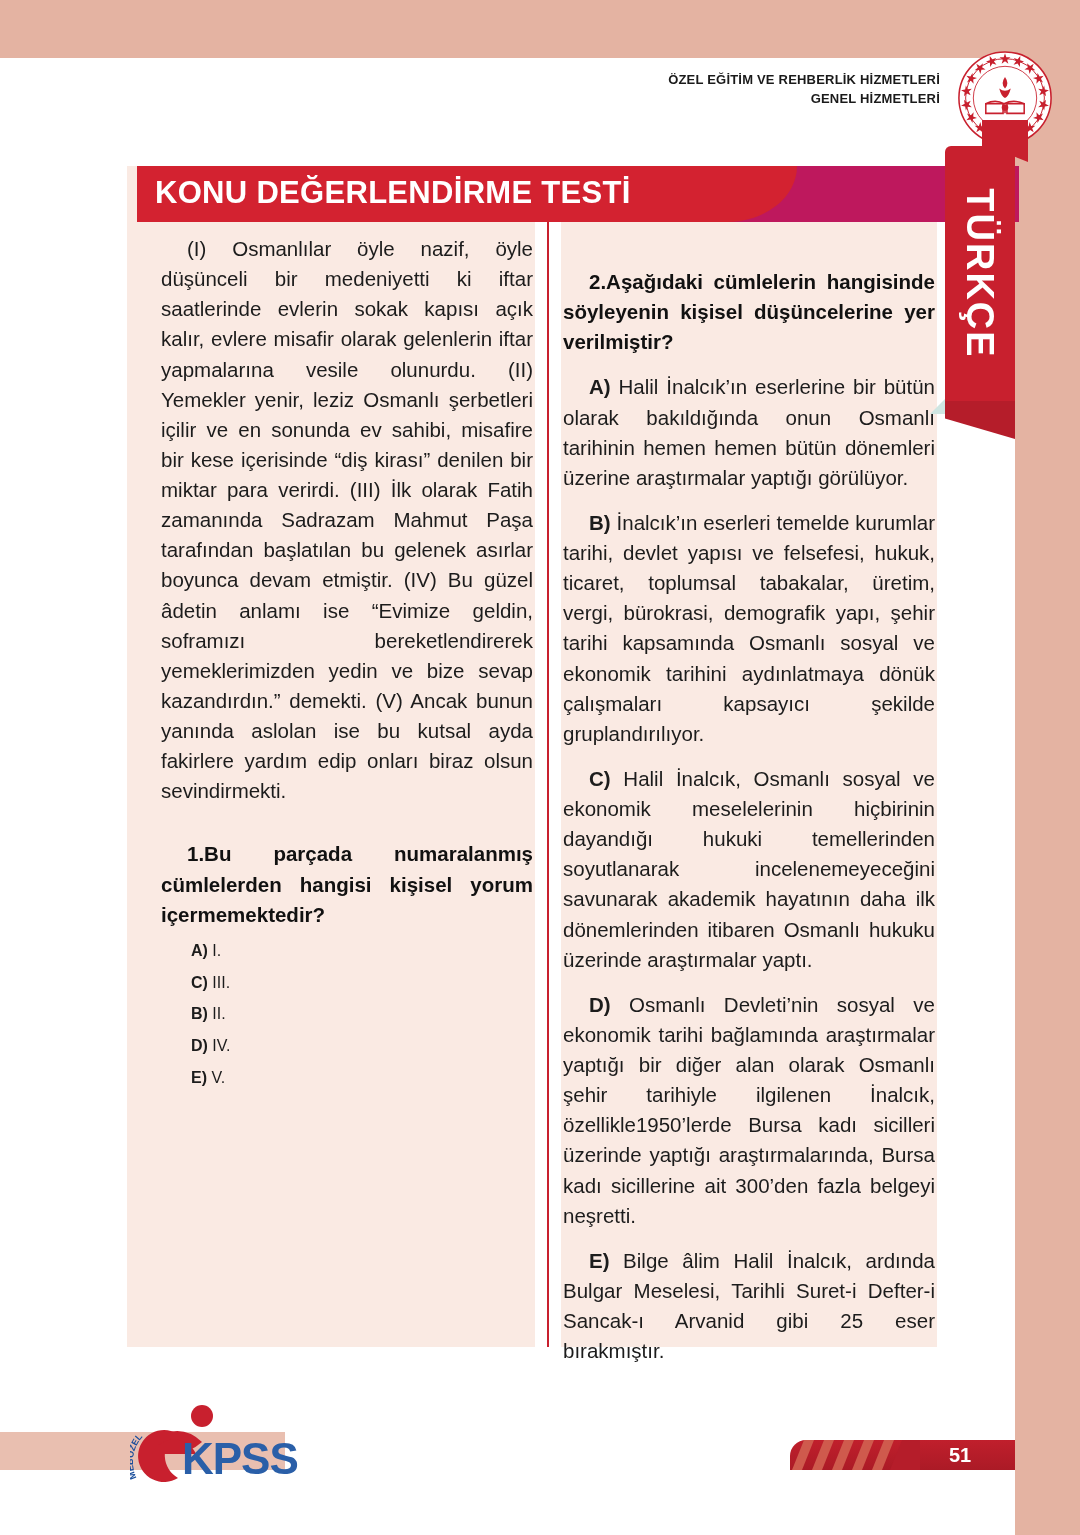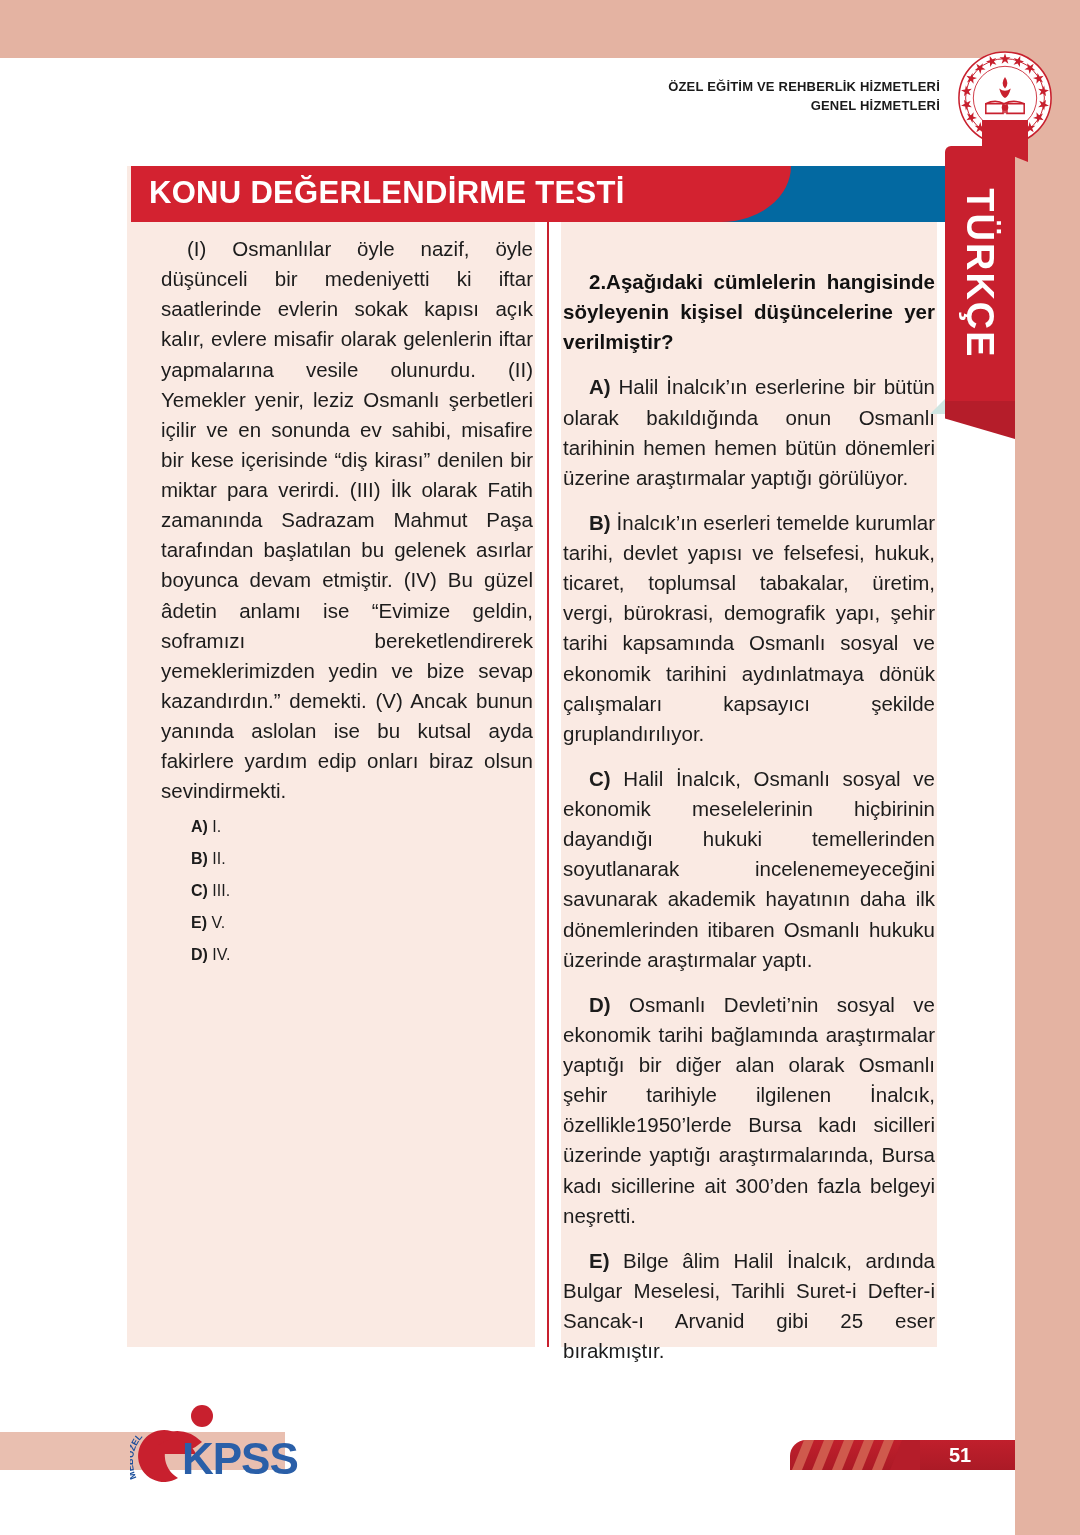--- a/index.html
+++ b/index.html
@@ -25,21 +25,21 @@
   .frame-right {
     position: absolute;
     left: 1015px; top: 0;
     width: 65px; height: 1535px;
     background: #e4b3a2;
   }
 
   
   .meb-block {
     position: absolute;
-    left: 600px; top: 78px;
+    left: 600px; top: 71px;
     width: 340px;
     text-align: right;
   }
   .meb-line {
     font-size: 13px;
     font-weight: bold;
     letter-spacing: 0.2px;
     color: #1a1a1a;
     line-height: 1.45;
   }
@@ -59,23 +59,23 @@
 
   
   .card {
     position: absolute;
     left: 127px; top: 166px;
     width: 810px; height: 1181px;
     background: #faeae3;
   }
   .banner {
     position: absolute;
-    left: 4px; top: 0;
+    left: 10px; top: 0;
     width: 882px; height: 56px;
-    background: #0369a1;
+    background: #be185d;
     overflow: hidden;
   }
   .banner-red {
     position: absolute;
     left: 0; top: 0;
     width: 660px; height: 56px;
     background: #d32230;
     border-bottom-right-radius: 70px 56px;
   }
   .banner-title {
@@ -301,40 +301,41 @@
   </div>
 
   <div class="cols">
 
     <div class="divider-gap"></div>
     <div class="divider-line"></div>
 
     <div class="col col-left">
       <p class="para">(I) Osmanlılar öyle nazif, öyle düşünceli bir medeniyetti ki iftar saatlerinde evlerin sokak kapısı açık kalır, evlere misafir olarak gelenlerin iftar yapmalarına vesile olunurdu. (II) Yemekler yenir, leziz Osmanlı şerbetleri içilir ve en sonunda ev sahibi, misafire bir kese içerisinde “diş kirası” denilen bir miktar para verirdi. (III) İlk olarak Fatih zamanında Sadrazam Mahmut Paşa tarafından başlatılan bu gelenek asırlar boyunca devam etmiştir. (IV) Bu güzel âdetin anlamı ise “Evimize geldin, soframızı bereketlendirerek yemeklerimizden yedin ve bize sevap kazandırdın.” demekti. (V) Ancak bunun yanında aslolan ise bu kutsal ayda fakirlere yardım edip onları biraz olsun sevindirmekti.</p>
 
+      <p class="question">1.Bu parçada numaralanmış cümlelerden hangisi kişisel yorum içermemektedir?</p>
 
       <p class="choice-short">
         <span class="lbl">A)</span>
         <span>I.</span>
       </p>
       <p class="choice-short">
+        <span class="lbl">C)</span>
+        <span>III.</span>
+      </p>
+      <p class="choice-short">
         <span class="lbl">B)</span>
         <span>II.</span>
       </p>
       <p class="choice-short">
-        <span class="lbl">C)</span>
-        <span>III.</span>
+        <span class="lbl">D)</span>
+        <span>IV.</span>
       </p>
       <p class="choice-short">
         <span class="lbl">E)</span>
         <span>V.</span>
-      </p>
-      <p class="choice-short">
-        <span class="lbl">D)</span>
-        <span>IV.</span>
       </p>
     </div>
 
     <div class="col col-right">
       <p class="question">2.Aşağıdaki cümlelerin hangisinde söyleyenin kişisel düşüncelerine yer verilmiştir?</p>
 
       <p class="choice">
         <span class="lbl">A)</span>
         <span>Halil İnalcık’ın eserlerine bir bütün olarak bakıldığında onun Osmanlı tarihinin hemen hemen bütün dönemleri üzerine araştırmalar yaptığı görülüyor.</span>
       </p>

